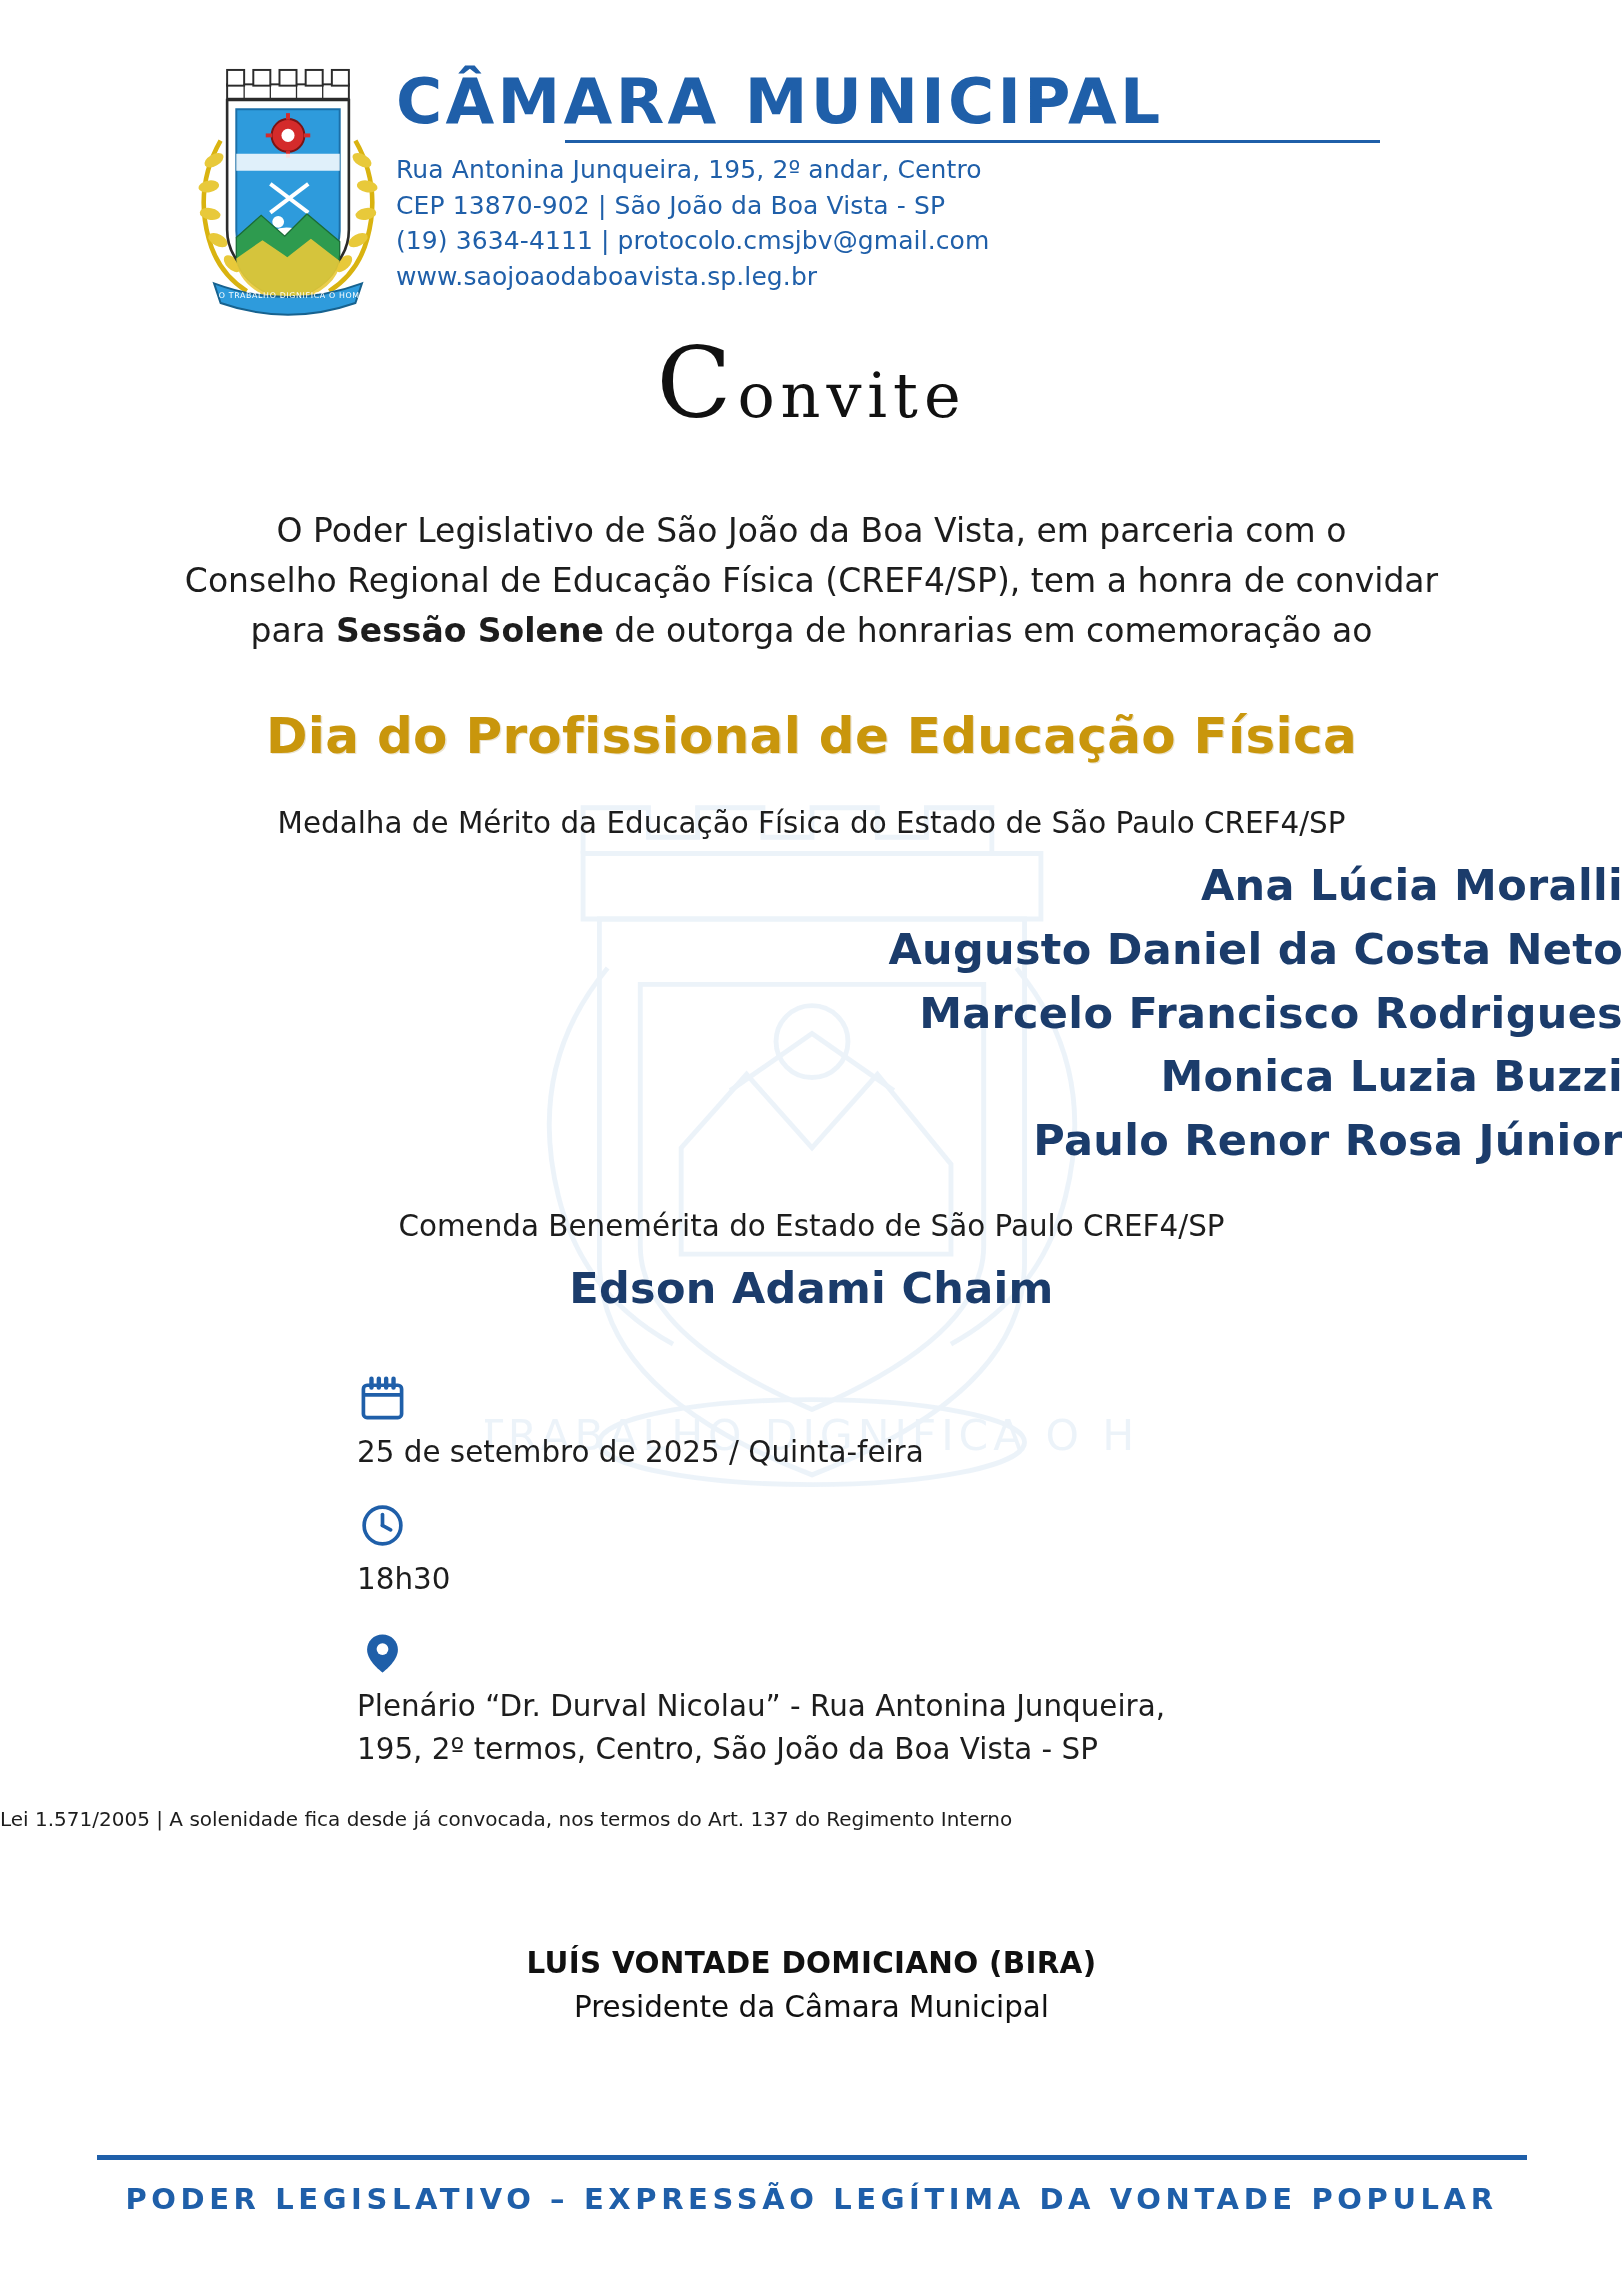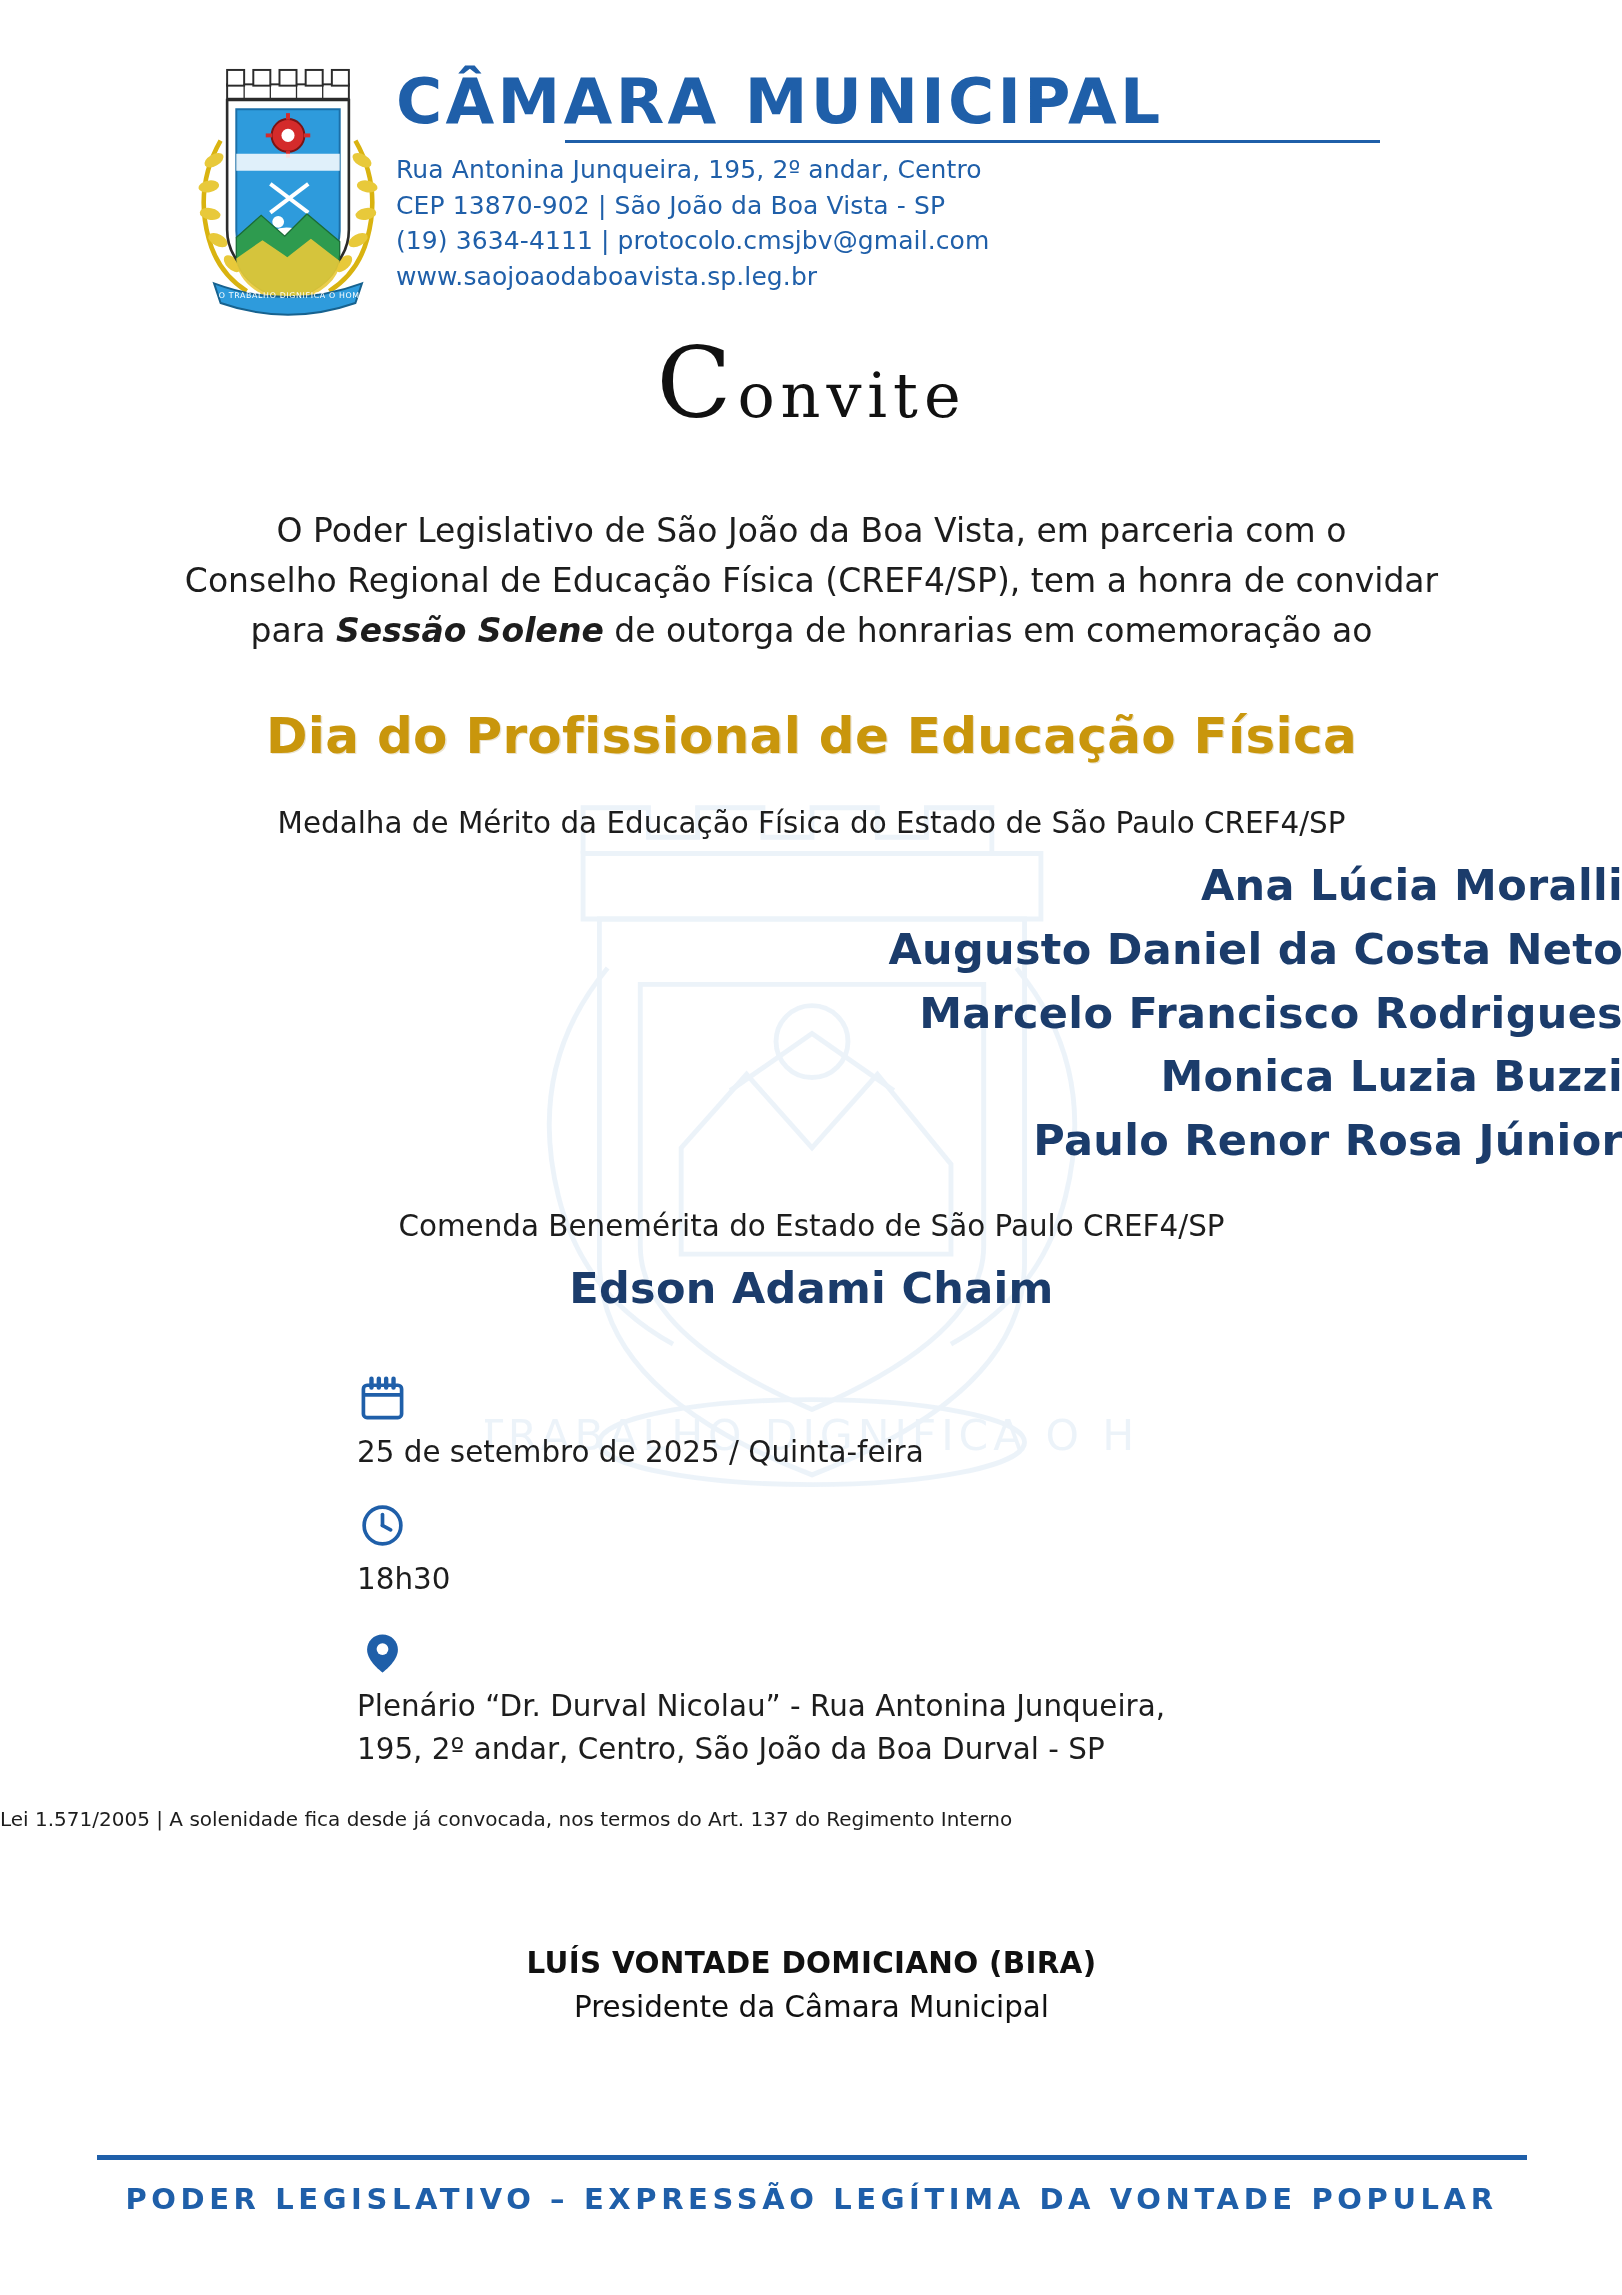--- a/index.html
+++ b/index.html
@@ -102,21 +102,21 @@
 
   
   .intro {
     text-align: center;
     margin: 79px auto 0 auto;
     width: 1341px;
     font-size: 33px;
     line-height: 1.52;
     color: #1d1d1d;
   }
-  .intro b { font-weight: bold; font-style: italic; }
+  .intro b { font-weight: bold; }
 
   
   .gold-title {
     text-align: center;
     margin-top: 51px;
     font-size: 50px;
     font-weight: bold;
     color: #c9960c;
     letter-spacing: 0.3px;
     text-shadow: 1.3px 1.3px 0 rgba(140,100,0,0.18);
@@ -391,21 +391,21 @@
 
       <div class="detail-row">
         <div class="detail-icon">
           <svg viewBox="0 0 64 64" width="47" height="47" xmlns="http://www.w3.org/2000/svg">
             <path d="M32 6 C20 6 11 15 11 27 c0 16 21 31 21 31 s21 -15 21 -31 C53 15 44 6 32 6 z" fill="#1f5fa9"></path>
             <circle cx="32" cy="26" r="8" fill="#ffffff"></circle>
           </svg>
         </div>
         <div class="detail-text">
           <div>Plenário “Dr. Durval Nicolau” - Rua Antonina Junqueira,</div>
-          <div>195, 2º andar, Centro, São João da Boa Durval - SP</div>
+          <div>195, 2º termos, Centro, São João da Boa Vista - SP</div>
         </div>
       </div>
     </div>
 
     <div class="legal">Lei 1.571/2005 | A solenidade fica desde já convocada, nos termos do Art. 137 do Regimento Interno</div>
 
     <div class="signature">
       <div class="sig-name">LUÍS VONTADE DOMICIANO (BIRA)</div>
       <div class="sig-role">Presidente da Câmara Municipal</div>
     </div>

